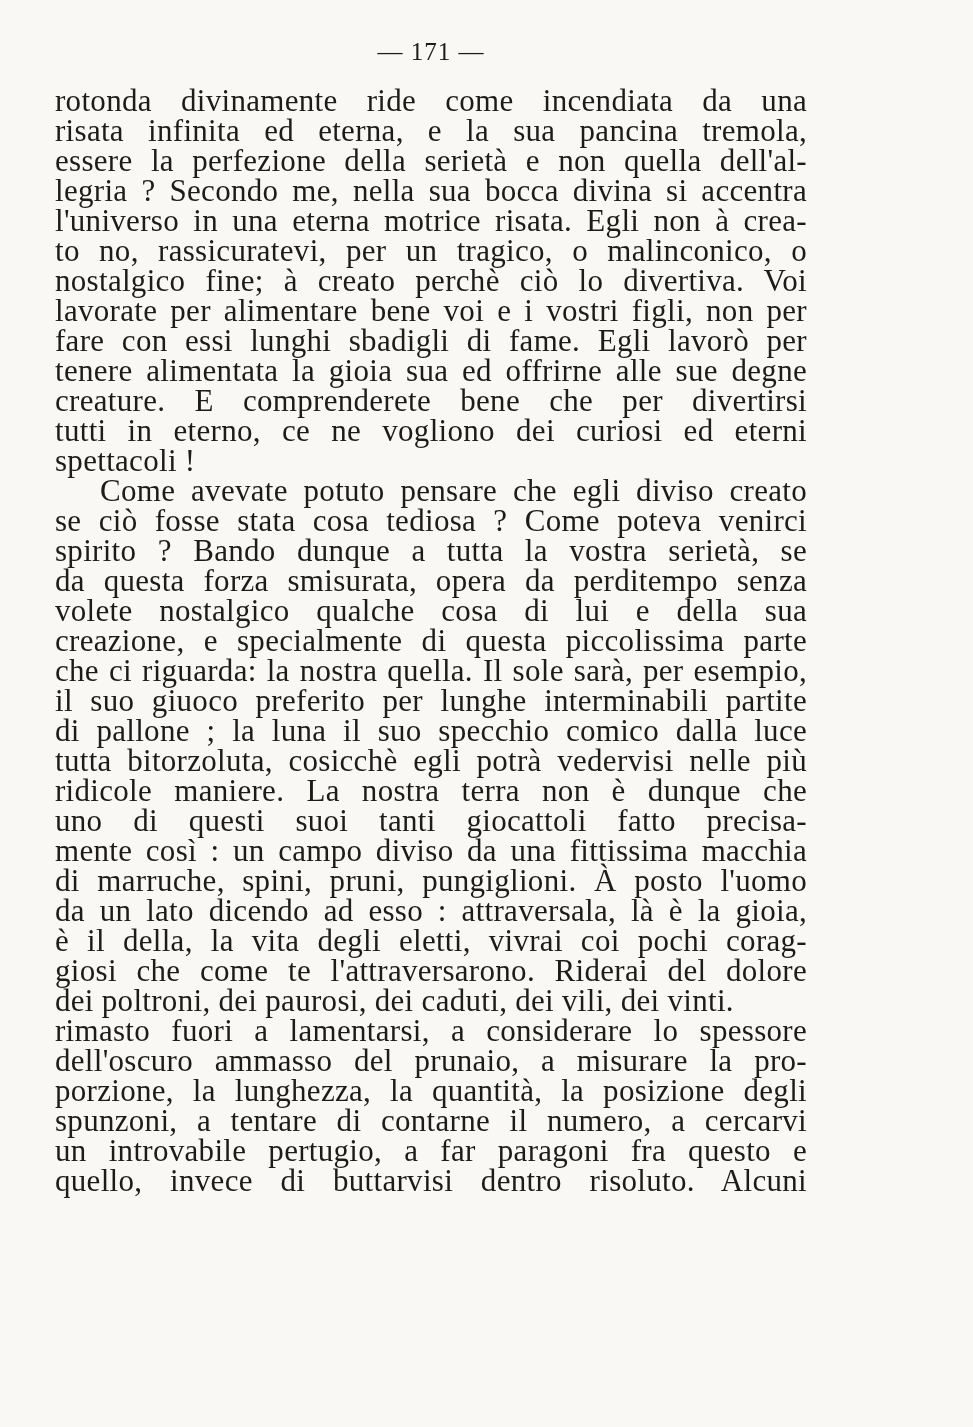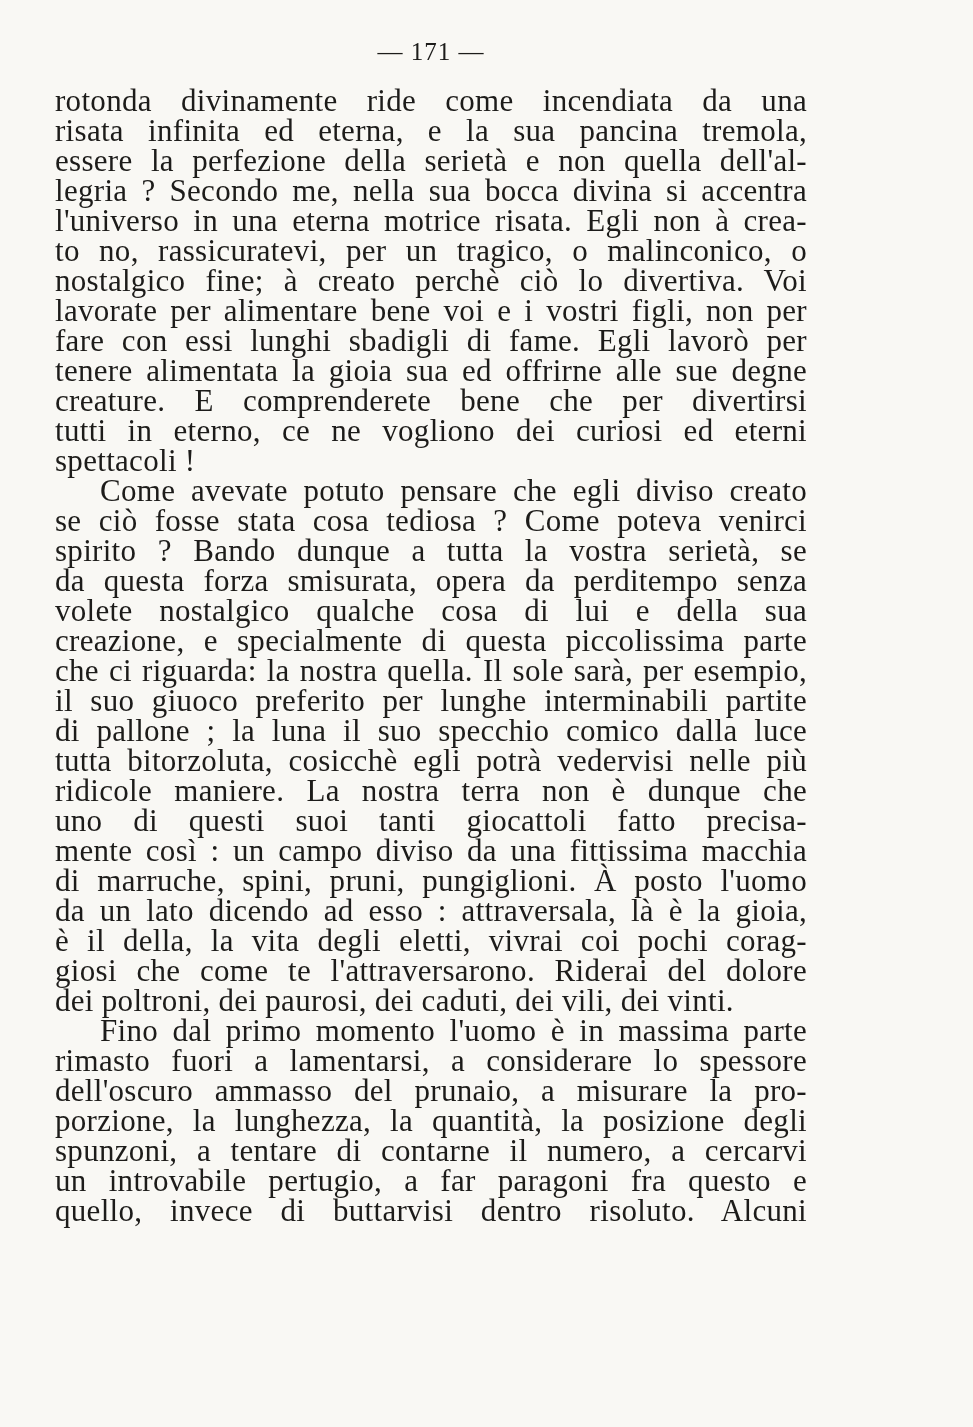--- a/index.html
+++ b/index.html
@@ -85,21 +85,20 @@
         <div class="text-line">ridicole maniere. La nostra terra non è dunque che</div>
         <div class="text-line">uno di questi suoi tanti giocattoli fatto precisa-</div>
         <div class="text-line">mente così : un campo diviso da una fittissima macchia</div>
         <div class="text-line">di marruche, spini, pruni, pungiglioni. À posto l'uomo</div>
         <div class="text-line">da un lato dicendo ad esso : attraversala, là è la gioia,</div>
         <div class="text-line">è il della, la vita degli eletti, vivrai coi pochi corag-</div>
         <div class="text-line">giosi che come te l'attraversarono. Riderai del dolore</div>
         <div class="text-line last-left">dei poltroni, dei paurosi, dei caduti, dei vili, dei vinti.</div>
       </div>
       <div class="paragraph">
-        <div class="text-line first-indent">Fino dal primo momento l'uomo è in massima parte</div>
         <div class="text-line">rimasto fuori a lamentarsi, a considerare lo spessore</div>
         <div class="text-line">dell'oscuro ammasso del prunaio, a misurare la pro-</div>
         <div class="text-line">porzione, la lunghezza, la quantità, la posizione degli</div>
         <div class="text-line">spunzoni, a tentare di contarne il numero, a cercarvi</div>
         <div class="text-line">un introvabile pertugio, a far paragoni fra questo e</div>
         <div class="text-line">quello, invece di buttarvisi dentro risoluto. Alcuni</div>
       </div>
     </div>
 </div>
 

